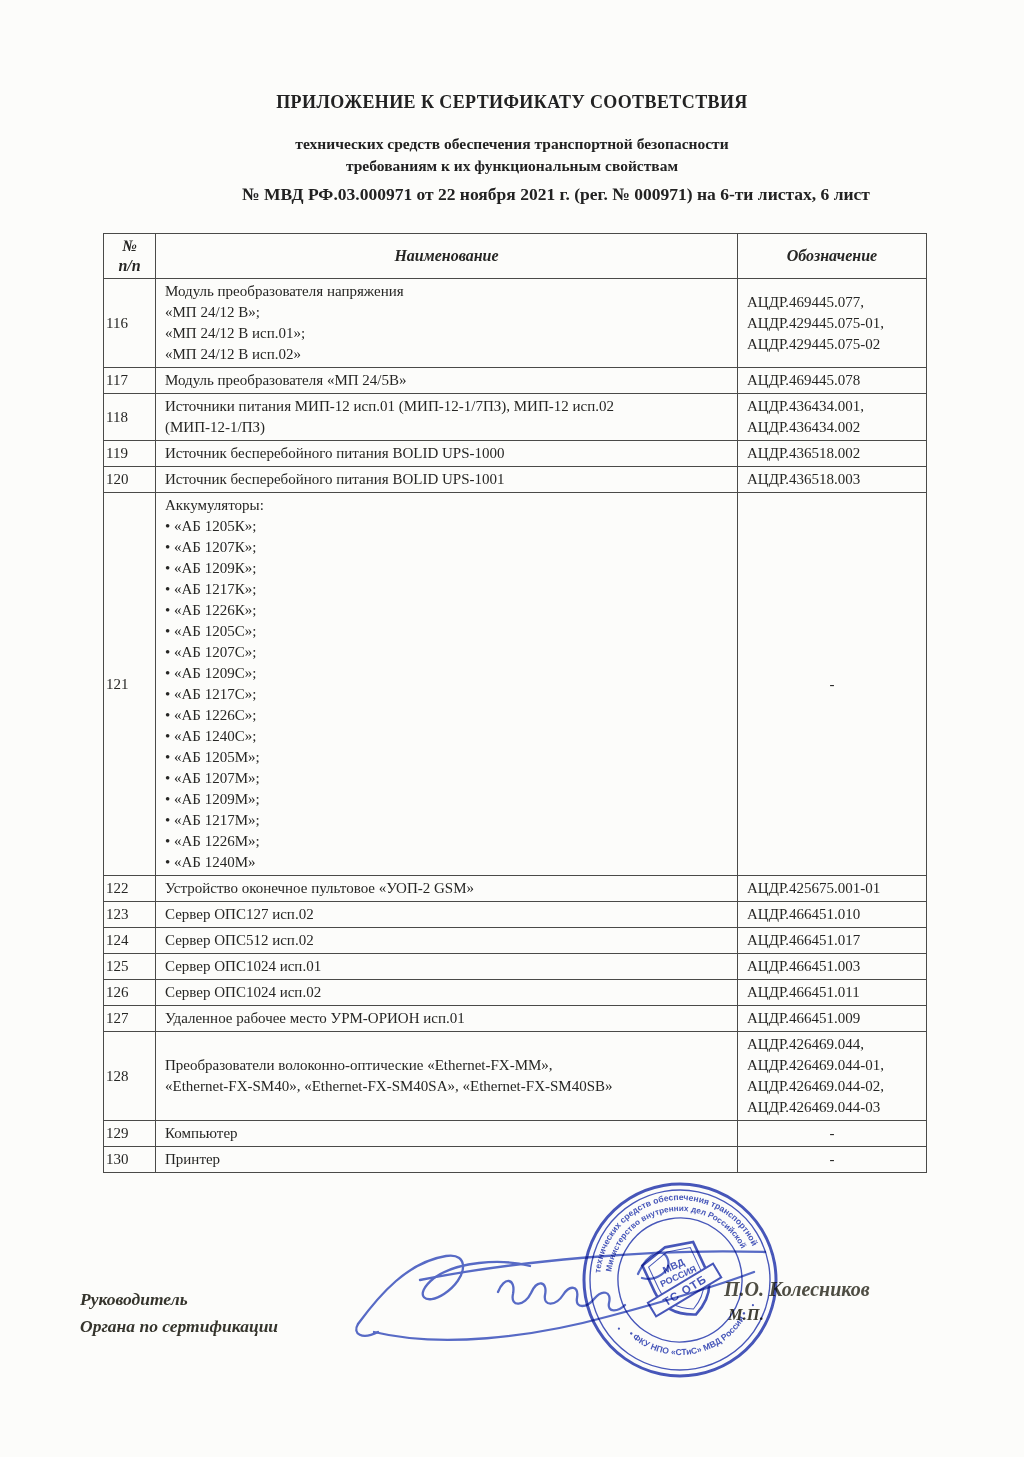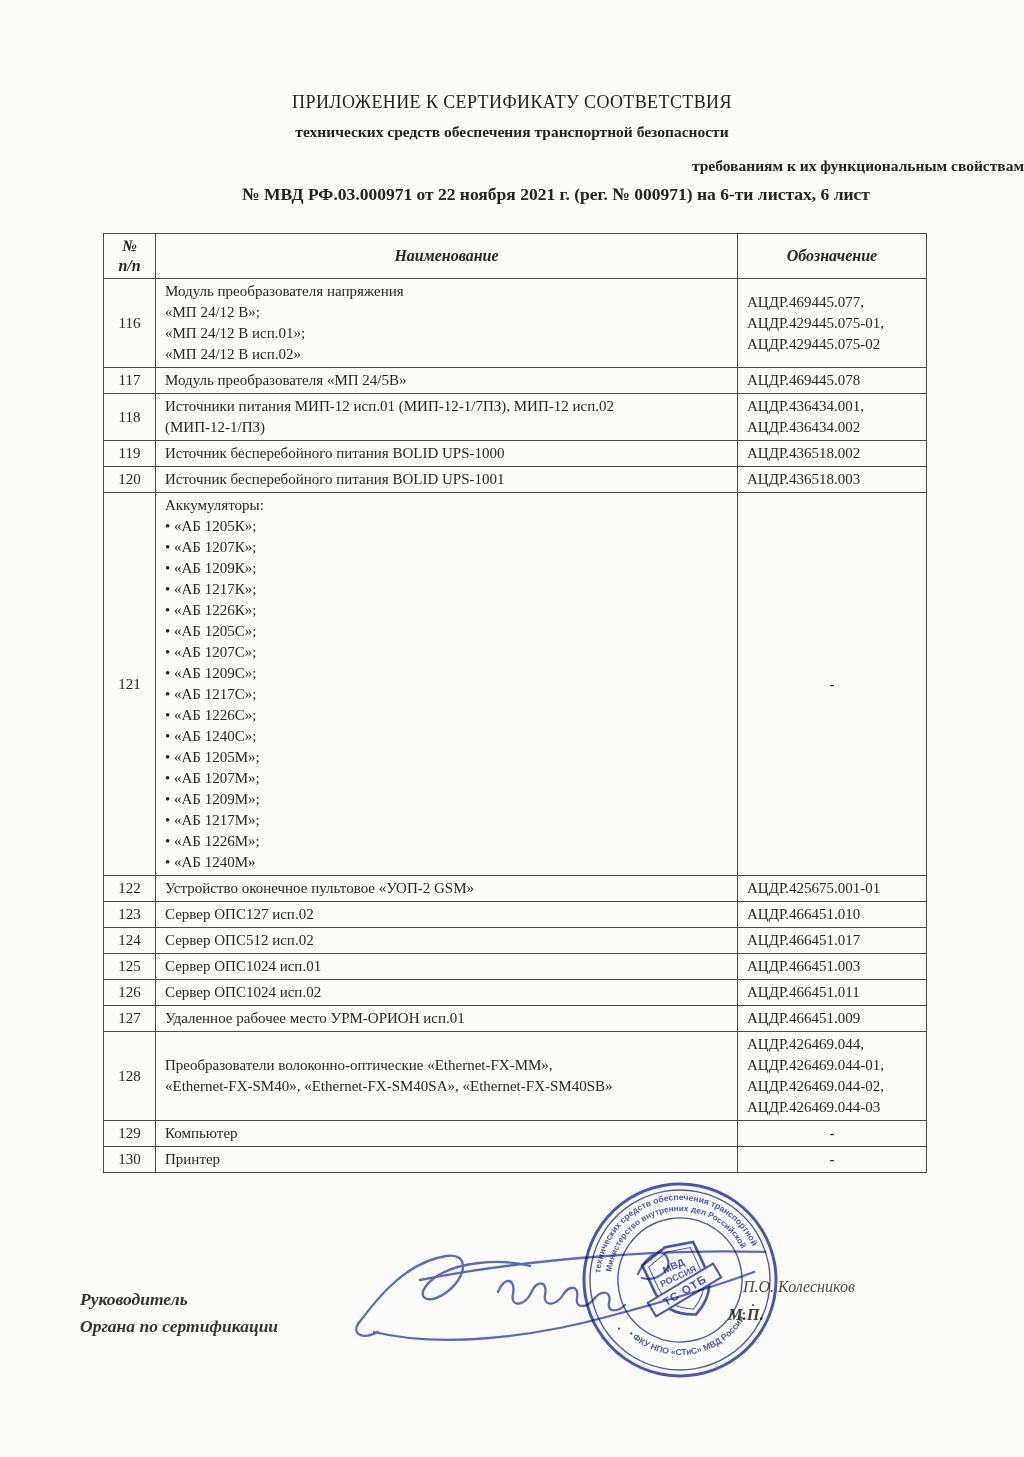--- a/index.html
+++ b/index.html
@@ -3,51 +3,51 @@
 <meta charset="utf-8">
 <style>
   html,body{margin:0;padding:0;}
   body{
     width:1024px;height:1457px;position:relative;
     background:#fcfcfa;color:#1e1e1e;
     font-family:"Liberation Serif", serif;
     overflow:hidden;
   }
   .doc-header{position:absolute;top:92px;left:0;width:100%;text-align:center;}
-  .title-1{font-size:18px;font-weight:normal;letter-spacing:.4px;color:#222;}
-  .title-2{font-size:15.5px;font-weight:bold;margin-top:10px;color:#222;}
-  .title-3{font-size:15.5px;font-weight:bold;margin-top:16px;color:#222;text-align:right;}
+  .title-1{font-size:18px;font-weight:bold;letter-spacing:.4px;color:#222;}
+  .title-2{font-size:15.5px;font-weight:bold;margin-top:22px;color:#222;}
+  .title-3{font-size:15.5px;font-weight:bold;margin-top:4px;color:#222;}
   .reg-line{position:absolute;top:184px;left:0;width:100%;text-align:center;
     font-size:17.5px;font-weight:bold;color:#222;padding-left:44px;}
 
   table.items{
     position:absolute;left:103px;top:233px;width:823px;
     border-collapse:collapse;table-layout:fixed;
   }
   .items th,.items td{
     border:1px solid #4a4a48;
     font-size:15px;line-height:21px;
     padding:2px 9px;vertical-align:middle;
     white-space:pre-line;color:#262624;
   }
   .items th{
     font-style:italic;font-weight:bold;text-align:center;
     font-size:16px;padding:2px 4px;line-height:20px;
   }
-  td.col-num{text-align:center;padding:2px 2px;}
+  td.col-num{padding:2px 2px;}
   td.dash{text-align:center;}
 
   .footer-label{
     position:absolute;left:80px;top:1246px;
     font-size:17.5px;font-weight:bold;font-style:italic;
     color:#35342c;line-height:27px;margin-top:40px;
   }
   .signer-name{
-    position:absolute;left:743px;top:1278px;
-    font-size:16px;font-weight:normal;font-style:italic;color:#4e4d43;
+    position:absolute;left:724px;top:1278px;
+    font-size:20px;font-weight:bold;font-style:italic;color:#4e4d43;
     z-index:1;
   }
   .seal-mark{
     position:absolute;left:728px;top:1305px;
     font-size:16.5px;font-weight:bold;font-style:italic;color:#403f35;
     z-index:1;
   }
   .stamp-wrap{
     position:absolute;left:580px;top:1180px;width:200px;height:200px;
     transform:rotate(-10deg);opacity:.88;mix-blend-mode:multiply;z-index:3;

